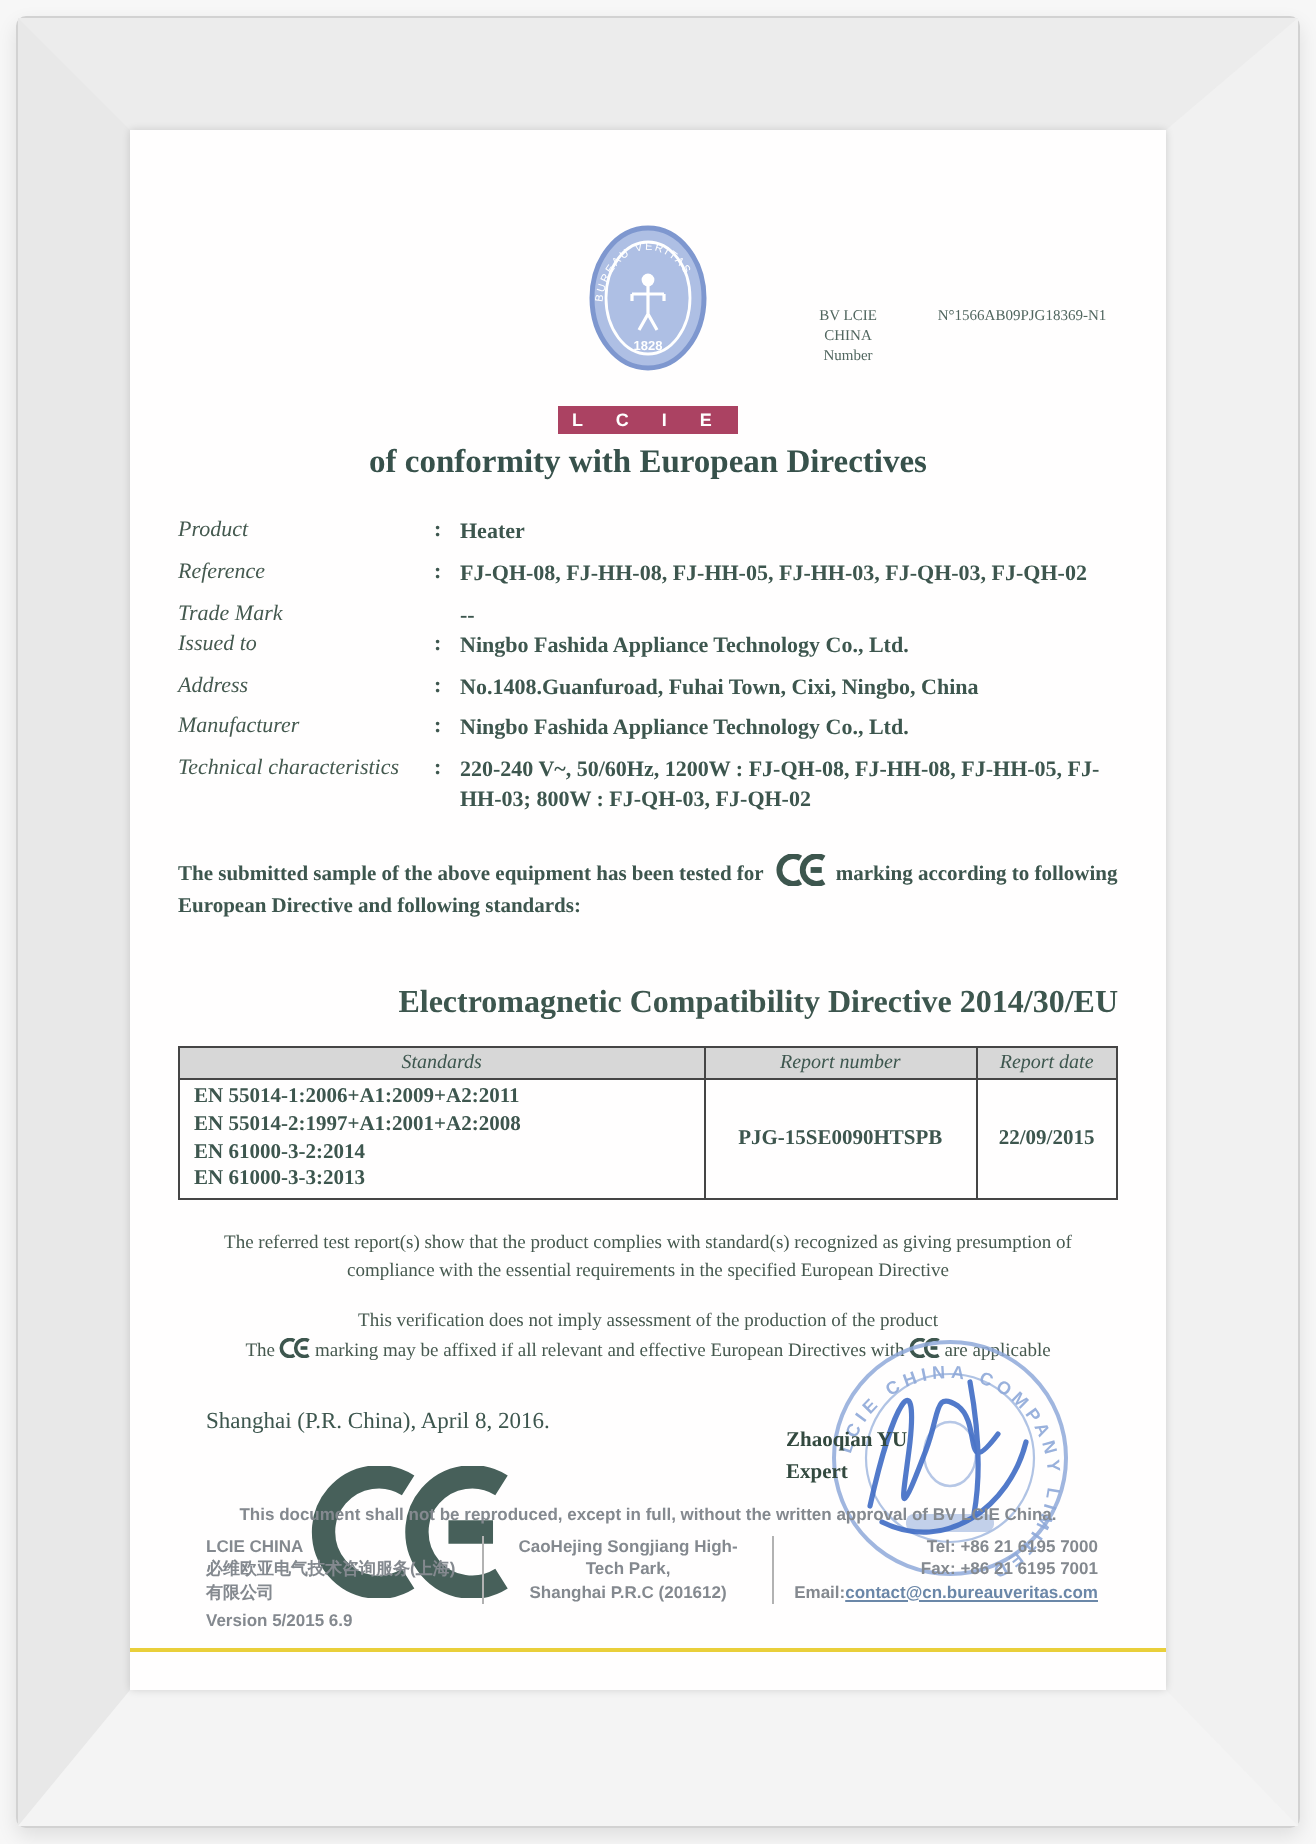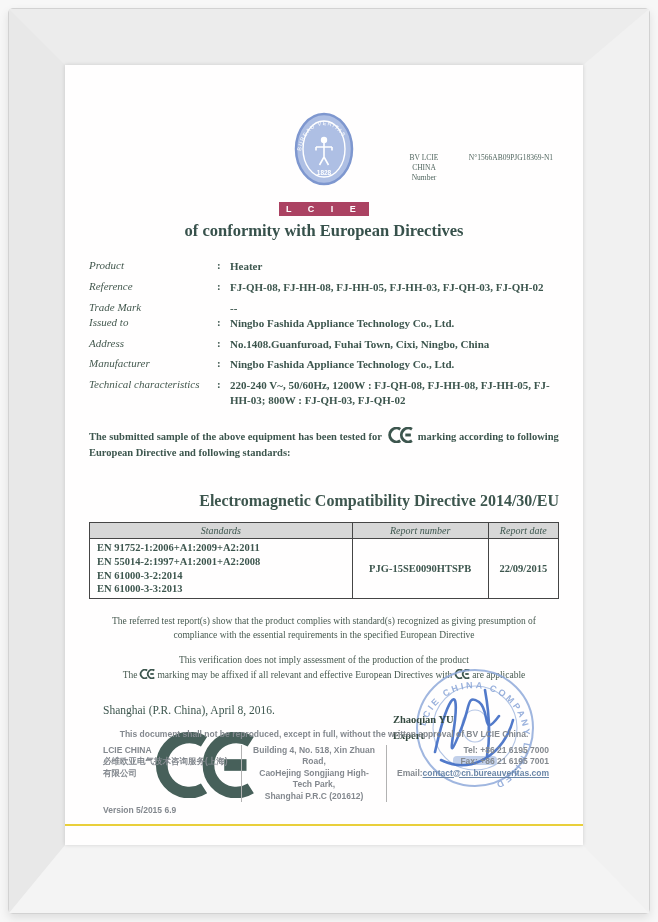--- a/index.html
+++ b/index.html
@@ -210,21 +210,21 @@
           <thead>
             <tr>
               <th>Standards</th>
               <th>Report number</th>
               <th>Report date</th>
             </tr>
           </thead>
           <tbody>
             <tr>
               <td class="std-cell">
-                <div>EN 91752-1:2006+A1:2009+A2:2011</div>
+                <div>EN 55014-1:2006+A1:2009+A2:2011</div>
                 <div>EN 55014-2:1997+A1:2001+A2:2008</div>
                 <div>EN 61000-3-2:2014</div>
                 <div>EN 61000-3-3:2013</div>
               </td>
               <td class="center-cell">PJG-15SE0090HTSPB</td>
               <td class="center-cell">22/09/2015</td>
             </tr>
           </tbody>
         </table>
 
@@ -267,21 +267,20 @@
         <div class="footer">
           <div class="disclaimer">
             <div>This document shall not be reproduced, except in full, without the written approval of BV LCIE China.</div>
           </div>
           <div class="footer-cols">
             <div class="fc-left">
               <div>LCIE CHINA</div>
               <div>必维欧亚电气技术咨询服务(上海)有限公司</div>
             </div>
             <div class="fc-center">
-              <div>Building 4, No. 518, Xin Zhuan Road,</div>
               <div>CaoHejing Songjiang High-Tech Park,</div>
               <div>Shanghai P.R.C (201612)</div>
             </div>
             <div class="fc-right">
               <div>Tel: +86 21 6195 7000</div>
               <div>Fax: +86 21 6195 7001</div>
               <div><span>Email:</span><a class="email-link">contact@cn.bureauveritas.com</a></div>
             </div>
           </div>
           <div class="version fc-left">Version 5/2015 6.9</div>

